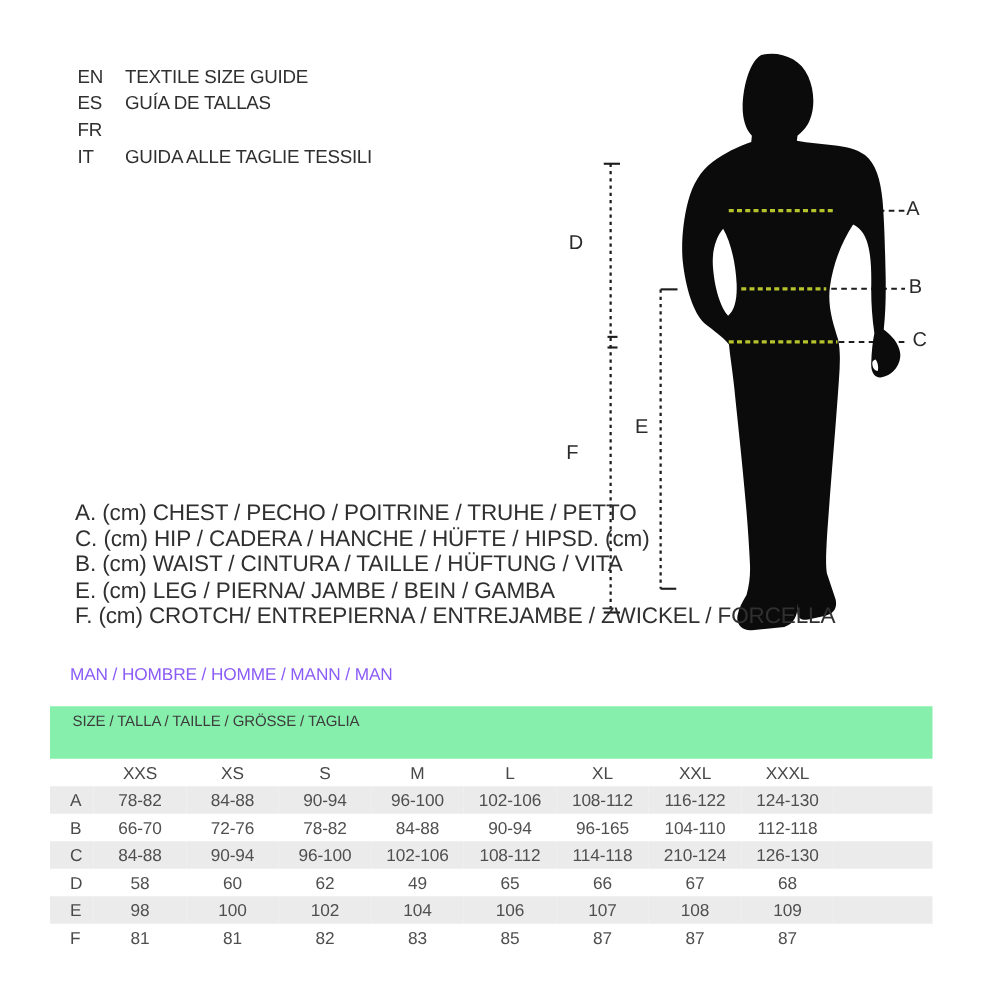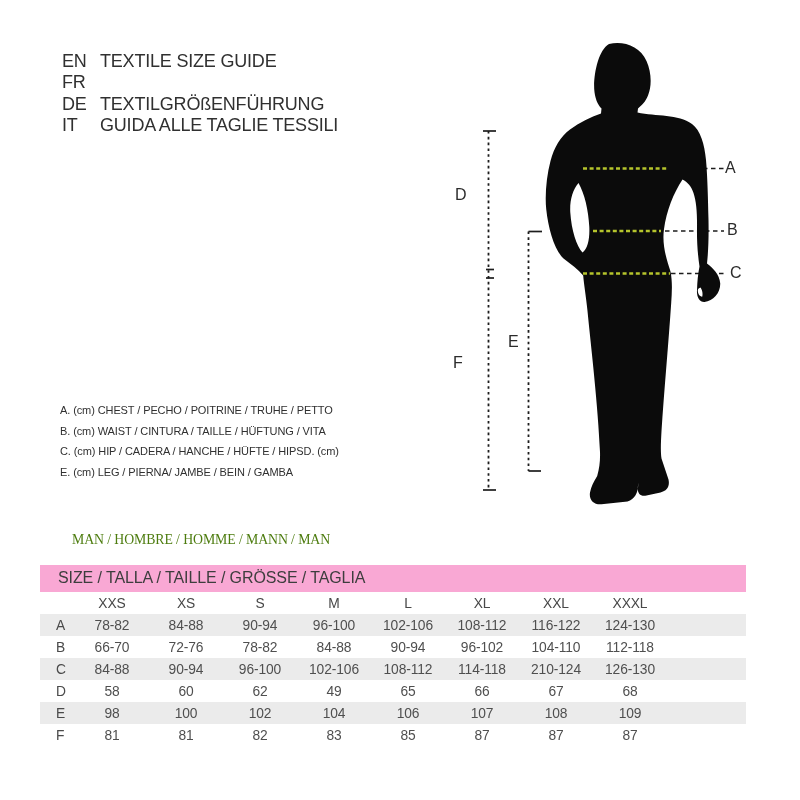--- a/index.html
+++ b/index.html
@@ -3,39 +3,39 @@
 <meta charset="utf-8">
 <title>Textile Size Guide</title>
 <style>
   html,body{margin:0;padding:0;background:#ffffff;}
   .canvas{
     position:relative;width:800px;height:800px;background:#ffffff;overflow:hidden;
     font-family:"Liberation Sans",sans-serif;color:#323232;
   }
   
   .lang-list{position:absolute;left:62px;top:51px;}
-  .lang-row{display:flex;line-height:21.3px;font-size:18px;letter-spacing:-0.2px;font-weight:400;color:#303030;align-items:flex-end;}
+  .lang-row{display:flex;line-height:21.3px;font-size:15px;letter-spacing:-0.2px;font-weight:400;color:#303030;align-items:flex-end;}
   .lang-code{width:38px;flex:0 0 38px;}
   
   .figure-svg{position:absolute;left:0;top:0;width:800px;height:800px;}
   .dash-black{stroke:#1d1d1d;stroke-width:1.6;stroke-dasharray:4.5 3.5;fill:none;}
   .dash-green{stroke:#b5c42c;stroke-width:2.6;stroke-dasharray:4 2.6;fill:none;}
   .dash-vert{stroke:#1d1d1d;stroke-width:1.8;stroke-dasharray:2.6 3.2;fill:none;}
   .tick{stroke:#1d1d1d;stroke-width:1.7;fill:none;}
   .silhouette{fill:#0b0b0b;}
   .marker{position:absolute;font-size:16px;color:#2b2b2b;letter-spacing:0;}
   
   .measure-list{position:absolute;left:60px;top:400px;}
-  .measure-row{line-height:20.6px;font-size:11px;letter-spacing:-0.1px;color:#303030;}
-  .gender-line{position:absolute;left:72px;top:532px;font-size:13.8px;letter-spacing:-0.1px;color:#4d7c0f;font-family:Liberation Serif, serif;}
+  .measure-row{line-height:20.6px;font-size:18px;letter-spacing:-0.1px;color:#303030;}
+  .gender-line{position:absolute;left:56px;top:532px;font-size:13.8px;letter-spacing:-0.1px;color:#8b5cf6;}
   
   .size-table{position:absolute;left:40px;top:565px;width:706px;}
   .table-header{
-    height:27px;line-height:25px;background:#f9a8d4;color:#3d3d3d;
-    font-size:16px;padding-left:18px;letter-spacing:-0.1px;
+    height:42px;line-height:25px;background:#86efac;color:#3d3d3d;
+    font-size:12px;padding-left:18px;letter-spacing:-0.1px;
   }
   table{width:100%;border-collapse:collapse;table-layout:fixed;}
   col.c-label{width:35px;}
   col.c-size{width:74px;}
   col.c-fill{width:auto;}
   th,td{
     height:22px;padding:0;font-weight:400;font-size:13.8px;color:#4f4f4f;
     text-align:center;letter-spacing:-0.1px;
   }
   thead th{color:#484848;margin-top:34px;}
@@ -46,25 +46,25 @@
 <body>
 
 <div class="canvas">
 
   <div class="lang-list">
     <div class="lang-row">
       <span class="lang-code">EN</span>
       <span class="lang-label">TEXTILE SIZE GUIDE</span>
     </div>
     <div class="lang-row">
+      <span class="lang-code">ES</span>
+      <span class="lang-label">GUÍA DE TALLAS</span>
+    </div>
+    <div class="lang-row">
       <span class="lang-code">FR</span>
-    </div>
-    <div class="lang-row">
-      <span class="lang-code">DE</span>
-      <span class="lang-label">TEXTILGRÖßENFÜHRUNG</span>
     </div>
     <div class="lang-row">
       <span class="lang-code">IT</span>
       <span class="lang-label">GUIDA ALLE TAGLIE TESSILI</span>
     </div>
   </div>
 
   <svg class="figure-svg" viewBox="0 0 800 800" xmlns="http://www.w3.org/2000/svg">
 
     <line class="dash-black" x1="583" y1="168.5" x2="724" y2="168.5"></line>
@@ -142,23 +142,24 @@
 
   <span class="marker" style="left:725px;top:159px;">A</span>
   <span class="marker" style="left:727px;top:221px;">B</span>
   <span class="marker" style="left:730px;top:264px;">C</span>
   <span class="marker" style="left:455px;top:186px;">D</span>
   <span class="marker" style="left:508px;top:333px;">E</span>
   <span class="marker" style="left:453px;top:354px;">F</span>
 
   <div class="measure-list">
     <div class="measure-row">A. (cm) CHEST / PECHO / POITRINE / TRUHE / PETTO</div>
+    <div class="measure-row">C. (cm) HIP / CADERA / HANCHE / HÜFTE / HIPSD. (cm)</div>
     <div class="measure-row">B. (cm) WAIST / CINTURA / TAILLE / HÜFTUNG / VITA</div>
-    <div class="measure-row">C. (cm) HIP / CADERA / HANCHE / HÜFTE / HIPSD. (cm)</div>
     <div class="measure-row">E. (cm) LEG / PIERNA/ JAMBE / BEIN / GAMBA</div>
+    <div class="measure-row">F. (cm) CROTCH/ ENTREPIERNA / ENTREJAMBE / ZWICKEL / FORCELLA</div>
   </div>
 
   <div class="gender-line">MAN / HOMBRE / HOMME / MANN / MAN</div>
 
   <div class="size-table">
     <div class="table-header">SIZE / TALLA / TAILLE / GRÖSSE / TAGLIA</div>
     <table>
       <colgroup>
         <col class="c-label">
           <col class="c-size">
@@ -198,21 +199,21 @@
           <td>124-130</td>
           <td></td>
         </tr>
         <tr>
           <td class="row-label">B</td>
           <td>66-70</td>
           <td>72-76</td>
           <td>78-82</td>
           <td>84-88</td>
           <td>90-94</td>
-          <td>96-102</td>
+          <td>96-165</td>
           <td>104-110</td>
           <td>112-118</td>
           <td></td>
         </tr>
         <tr class="stripe">
           <td class="row-label">C</td>
           <td>84-88</td>
           <td>90-94</td>
           <td>96-100</td>
           <td>102-106</td>

